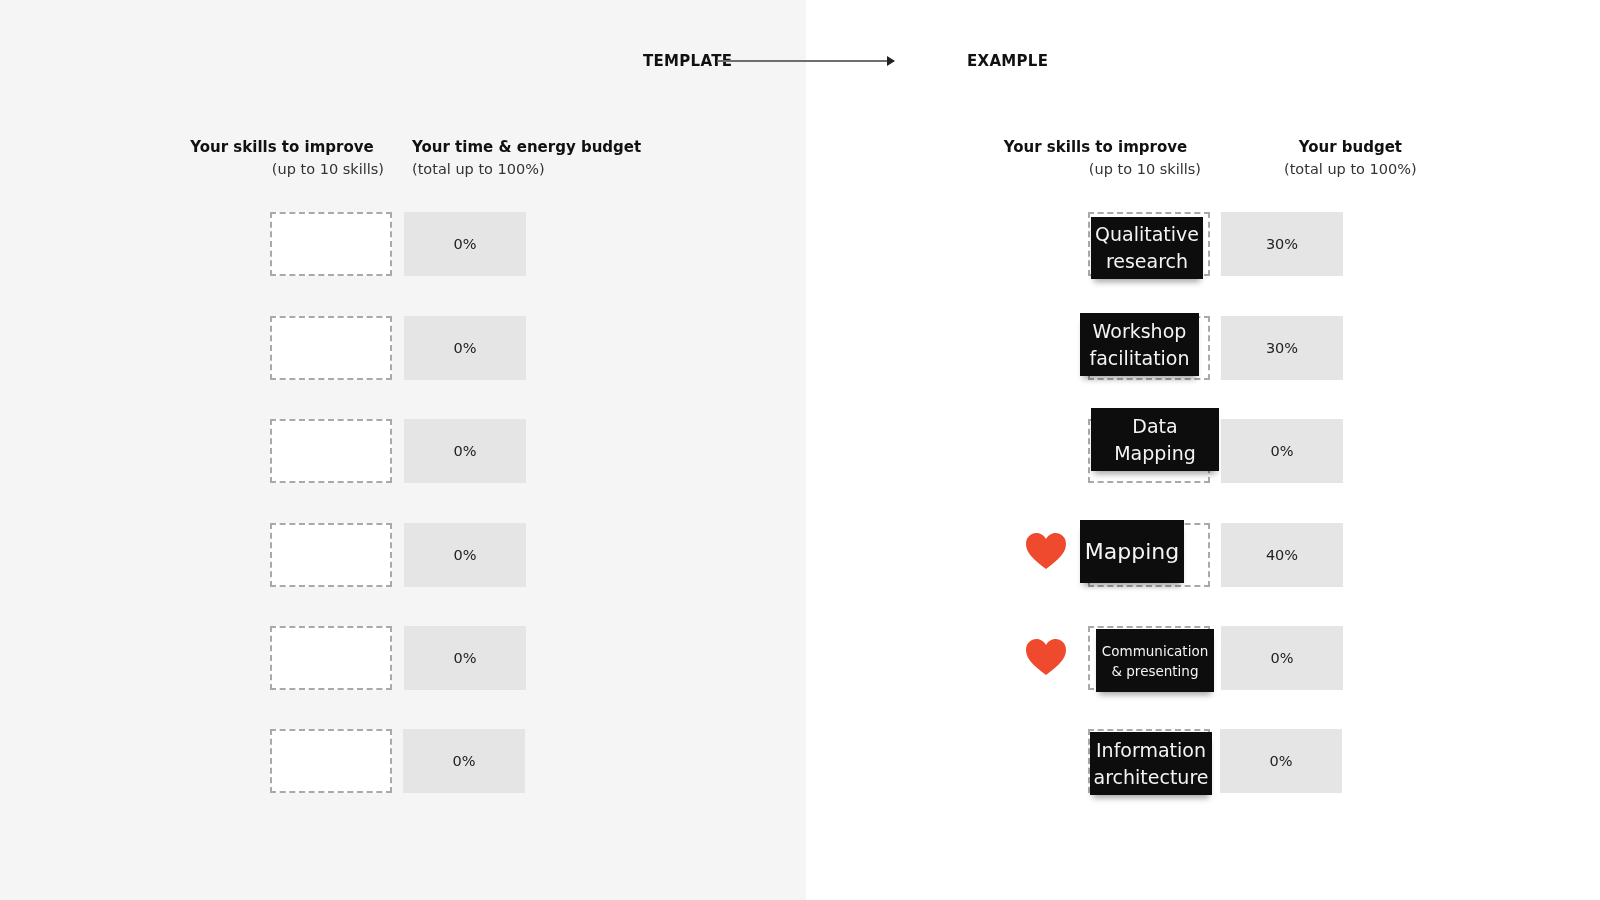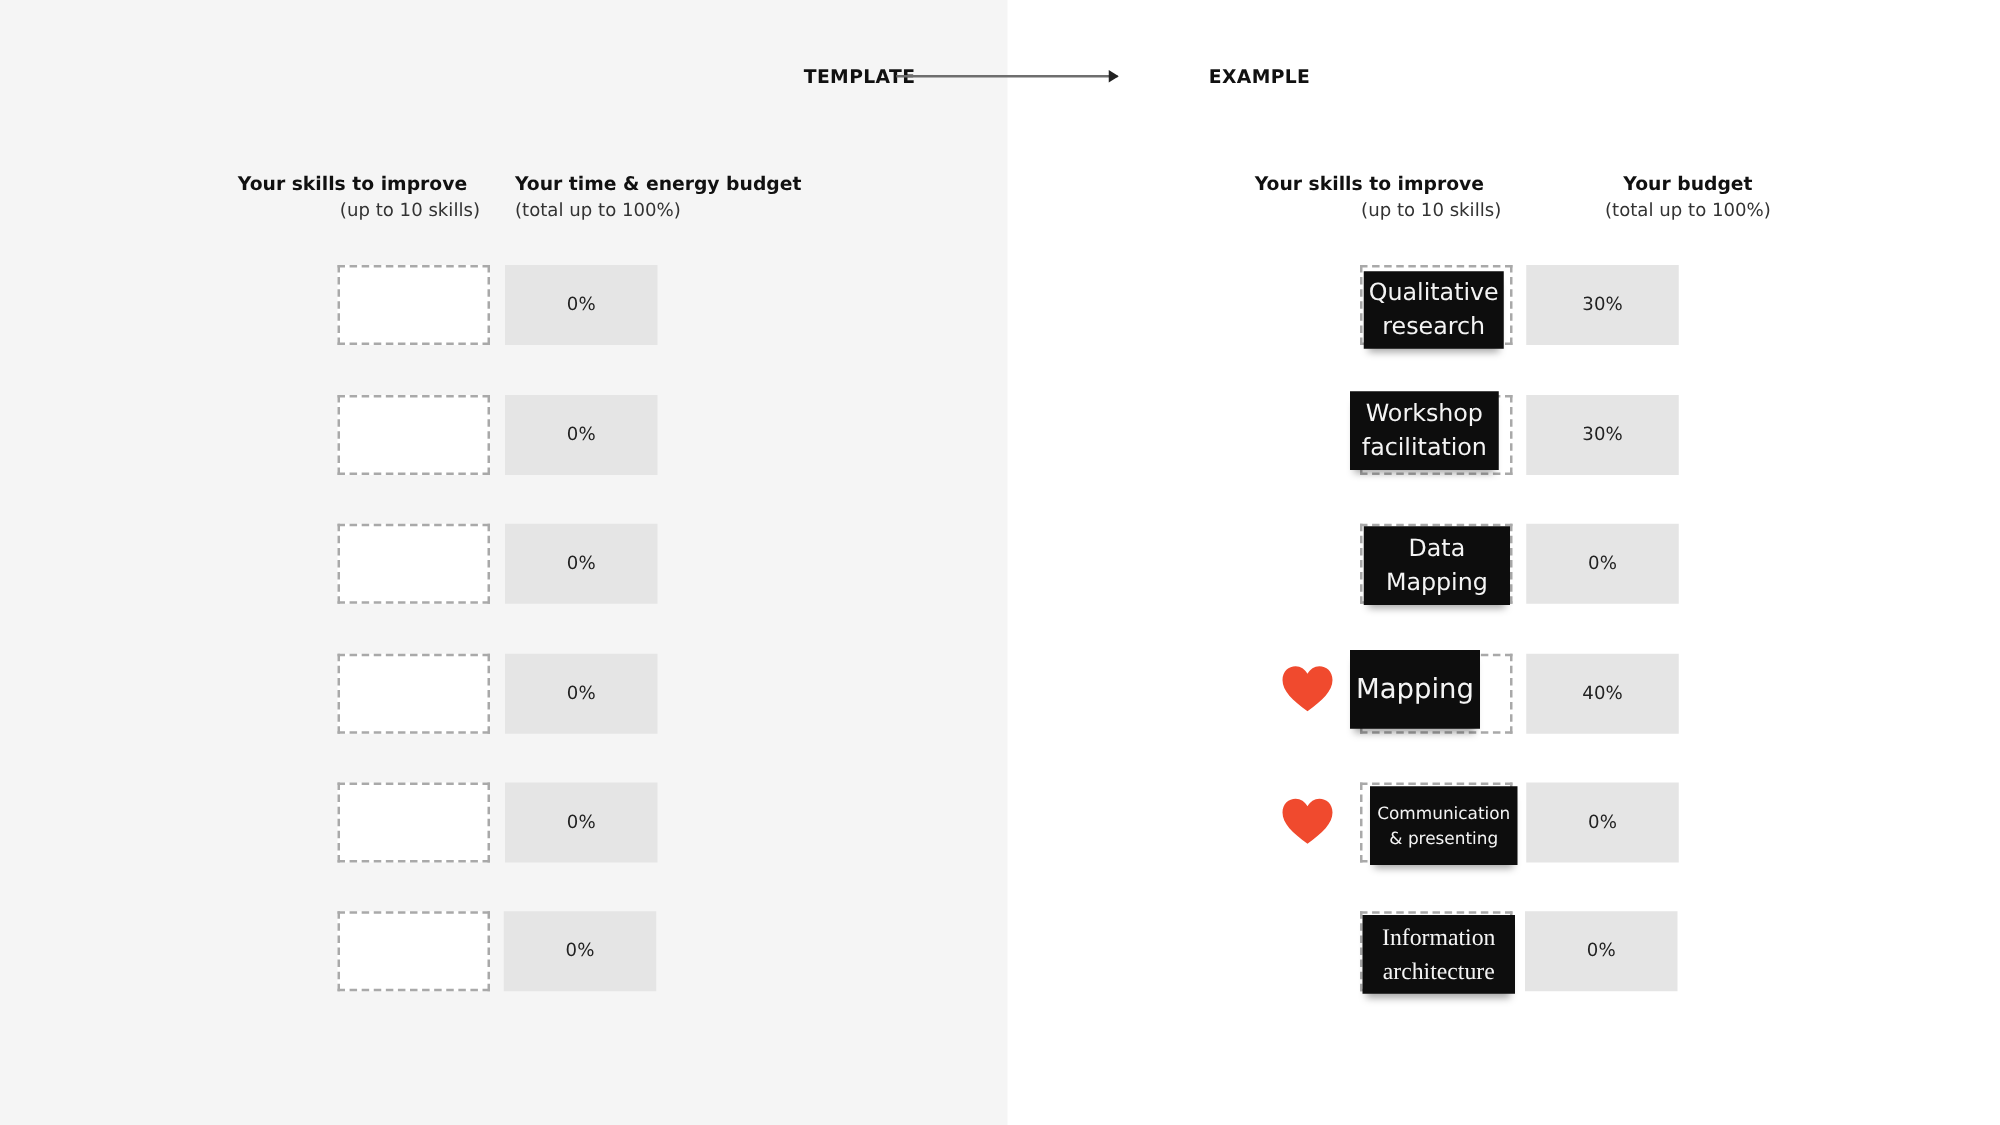--- a/index.html
+++ b/index.html
@@ -90,21 +90,21 @@
     <div class="slot" style="left:1088px; top:316px;"></div>
     <div class="skill-card" style="left:1080px; top:313px; width:119px; height:63px;">
       <div>
           <div>Workshop</div>
           <div>facilitation</div>
         </div>
     </div>
     <div class="budget" style="left:1221px; top:316px;">30%</div>
 
     <div class="slot" style="left:1088px; top:419px;"></div>
-    <div class="skill-card" style="left:1091px; top:421px; width:117px; height:63px;">
+    <div class="skill-card" style="left:1091px; top:408px; width:128px; height:63px;">
       <div>
           <div>Data</div>
           <div>Mapping</div>
         </div>
     </div>
     <div class="budget" style="left:1221px; top:419px;">0%</div>
 
     <svg class="heart" style="left:1024px; top:531px;" viewBox="0 0 44 40">
       <path d="M22 38 C10 29 2 22 2 13 C2 6 7 2 12.5 2 C16.5 2 20 4.5 22 8 C24 4.5 27.5 2 31.5 2 C37 2 42 6 42 13 C42 22 34 29 22 38 Z" fill="#f04a2e"></path>
     </svg>
@@ -122,21 +122,21 @@
     <div class="slot" style="left:1088px; top:626px;"></div>
     <div class="skill-card small" style="left:1096px; top:629px; width:118px; height:63px;">
       <div>
           <div>Communication</div>
           <div>&amp; presenting</div>
         </div>
     </div>
     <div class="budget" style="left:1221px; top:626px;">0%</div>
 
     <div class="slot" style="left:1088px; top:729px;"></div>
-    <div class="skill-card" style="left:1090px; top:732px; width:122px; height:63px;font-family:Liberation Serif, serif;">
+    <div class="skill-card" style="left:1090px; top:732px; width:122px; height:63px;">
       <div>
           <div>Information</div>
           <div>architecture</div>
         </div>
     </div>
     <div class="budget" style="left:1220px; top:729px;">0%</div>
   </div>
 </div>
 
 </body></html>

